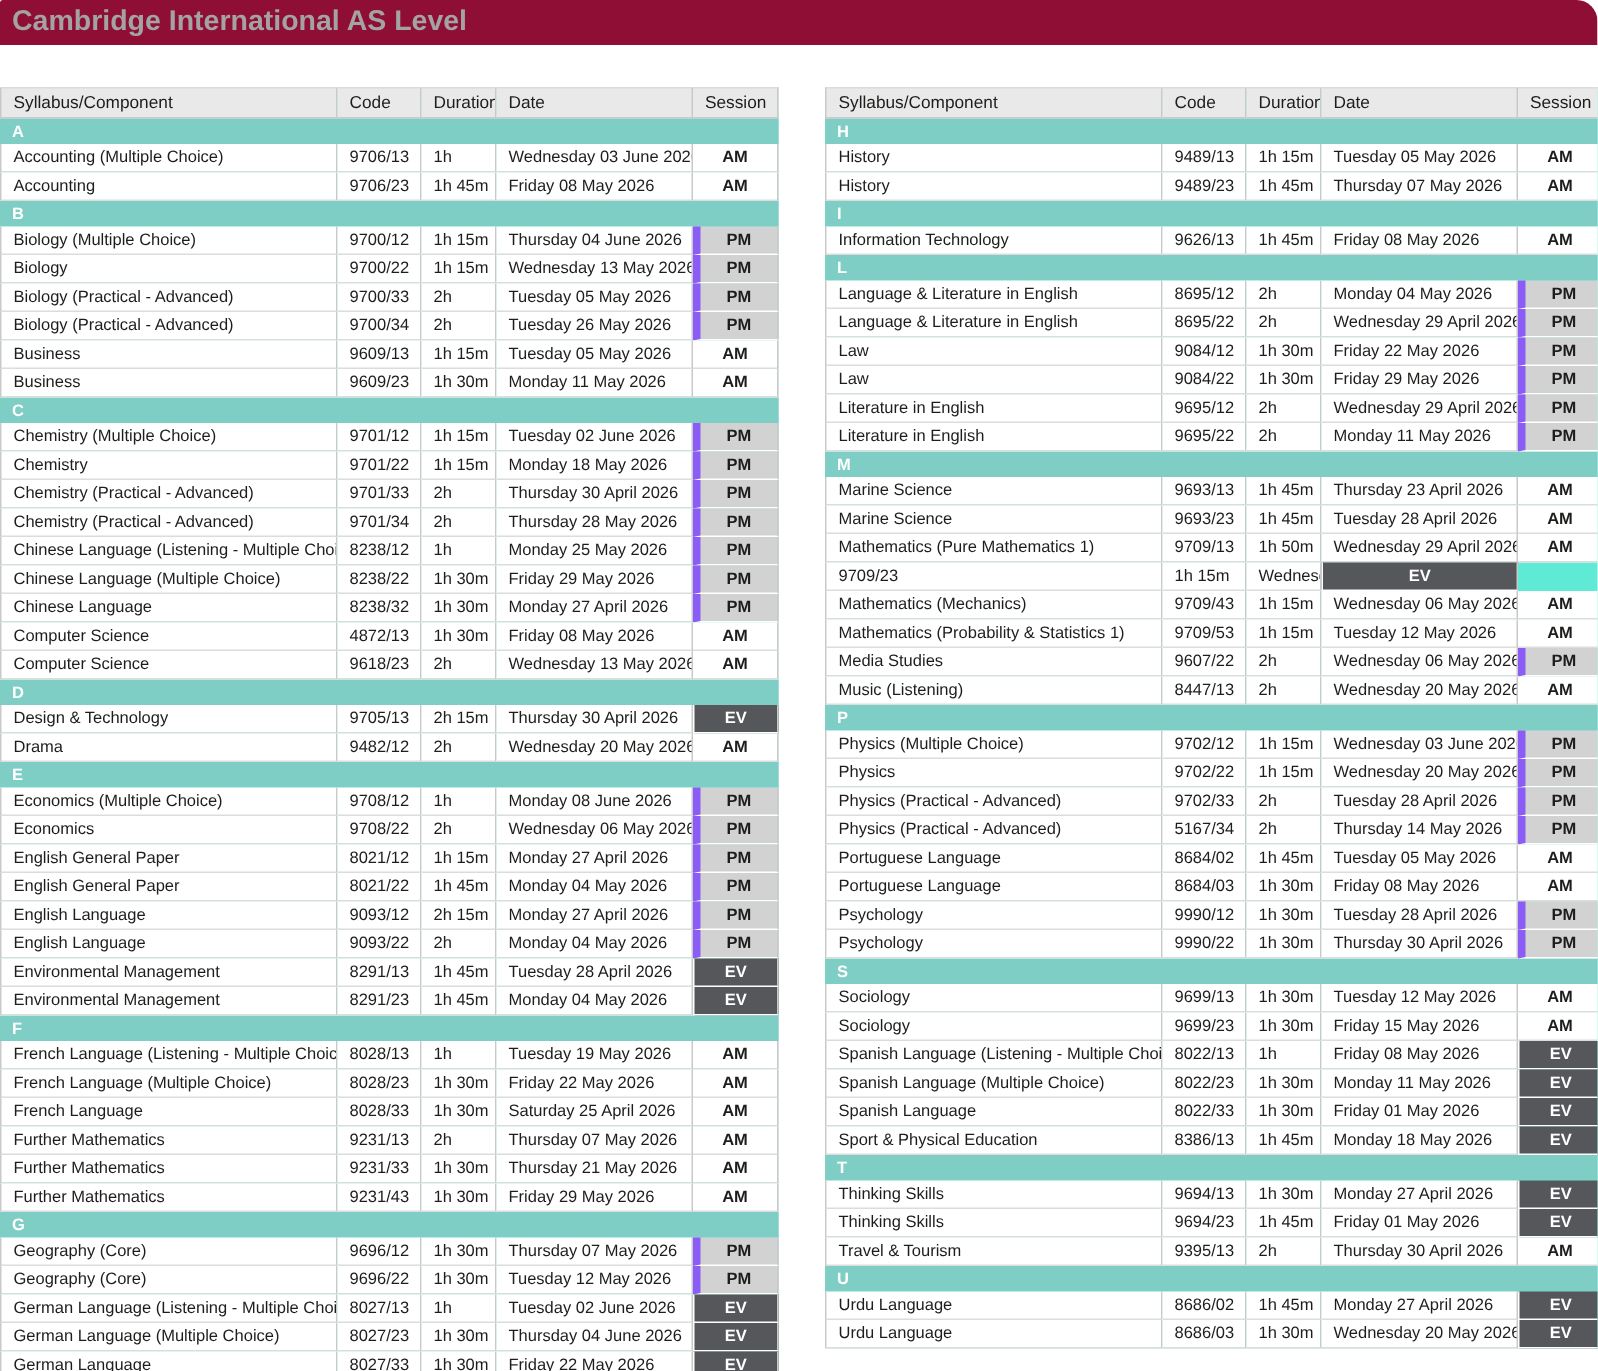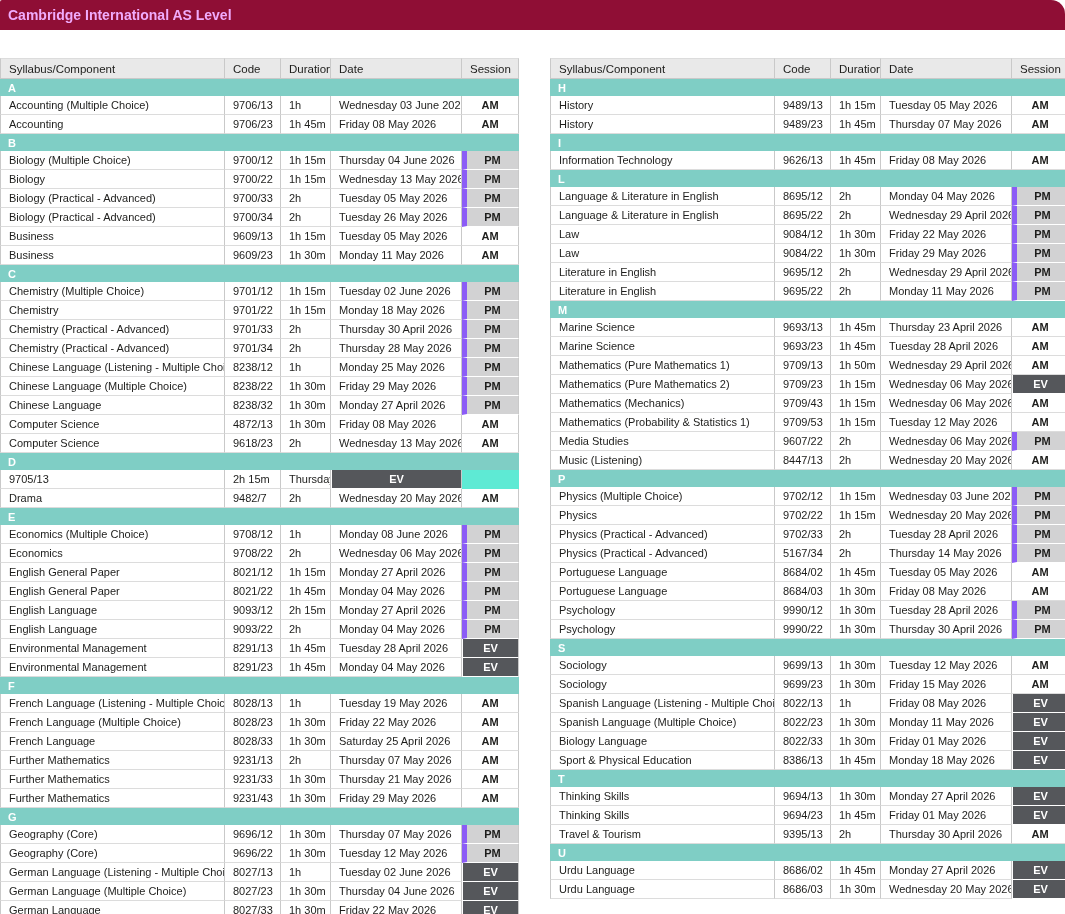--- a/index.html
+++ b/index.html
@@ -9,21 +9,21 @@
     background:#ffffff; color:#1d1d1b;
     font-family:"Liberation Sans", sans-serif;
   }
   .titlebar {
     position:absolute; left:0; top:0; width:1065px; height:30px;
     background:var(--maroon,#8F0E35);
     border-radius:2px 14px 0 0;
     display:flex; align-items:center;
   }
   .titlebar .title {
-    color:#f0abfc; font-weight:bold; font-size:14px; padding-left:8px;
+    color:#a3a3a3; font-weight:bold; font-size:19px; padding-left:8px;
   }
   .timetable { position:absolute; top:31px; background:#5eead4;margin-top:27px; }
   #table-left  { left:0;   width:519px; }
   #table-right { left:550px; width:519px; } 
 
   .trow { display:grid; grid-template-columns:225px 56px 50px 131px 57px; width:519px; }
   .cell {
     display:flex; align-items:center; overflow:hidden; white-space:nowrap;
     padding-left:8px; font-size:11px;
     border-right:1px solid #c9c9c9; border-bottom:1px solid #dcdcdc;
@@ -180,28 +180,29 @@
     </div>
     <div class="trow drow">
       <div class="cell">Computer Science</div>
       <div class="cell">9618/23</div>
       <div class="cell">2h</div>
       <div class="cell">Wednesday 13 May 2026</div>
       <div class="cell session session-am">AM</div>
     </div>
     <div class="secbar">D</div>
     <div class="trow drow">
+      <div class="cell">Design &amp; Technology</div>
       <div class="cell">9705/13</div>
       <div class="cell">2h 15m</div>
       <div class="cell">Thursday 30 April 2026</div>
       <div class="cell session session-ev">EV</div>
     </div>
     <div class="trow drow">
       <div class="cell">Drama</div>
-      <div class="cell">9482/7</div>
+      <div class="cell">9482/12</div>
       <div class="cell">2h</div>
       <div class="cell">Wednesday 20 May 2026</div>
       <div class="cell session session-am">AM</div>
     </div>
     <div class="secbar">E</div>
     <div class="trow drow">
       <div class="cell">Economics (Multiple Choice)</div>
       <div class="cell">9708/12</div>
       <div class="cell">1h</div>
       <div class="cell">Monday 08 June 2026</div>
@@ -433,21 +434,20 @@
       <div class="cell session session-am">AM</div>
     </div>
     <div class="trow drow">
       <div class="cell">Mathematics (Pure Mathematics 1)</div>
       <div class="cell">9709/13</div>
       <div class="cell">1h 50m</div>
       <div class="cell">Wednesday 29 April 2026</div>
       <div class="cell session session-am">AM</div>
     </div>
     <div class="trow drow">
-      <div class="cell">Mathematics (Pure Mathematics 2)</div>
       <div class="cell">9709/23</div>
       <div class="cell">1h 15m</div>
       <div class="cell">Wednesday 06 May 2026</div>
       <div class="cell session session-ev">EV</div>
     </div>
     <div class="trow drow">
       <div class="cell">Mathematics (Mechanics)</div>
       <div class="cell">9709/43</div>
       <div class="cell">1h 15m</div>
       <div class="cell">Wednesday 06 May 2026</div>
@@ -554,21 +554,21 @@
       <div class="cell session session-ev">EV</div>
     </div>
     <div class="trow drow">
       <div class="cell">Spanish Language (Multiple Choice)</div>
       <div class="cell">8022/23</div>
       <div class="cell">1h 30m</div>
       <div class="cell">Monday 11 May 2026</div>
       <div class="cell session session-ev">EV</div>
     </div>
     <div class="trow drow">
-      <div class="cell">Biology Language</div>
+      <div class="cell">Spanish Language</div>
       <div class="cell">8022/33</div>
       <div class="cell">1h 30m</div>
       <div class="cell">Friday 01 May 2026</div>
       <div class="cell session session-ev">EV</div>
     </div>
     <div class="trow drow">
       <div class="cell">Sport &amp; Physical Education</div>
       <div class="cell">8386/13</div>
       <div class="cell">1h 45m</div>
       <div class="cell">Monday 18 May 2026</div>

